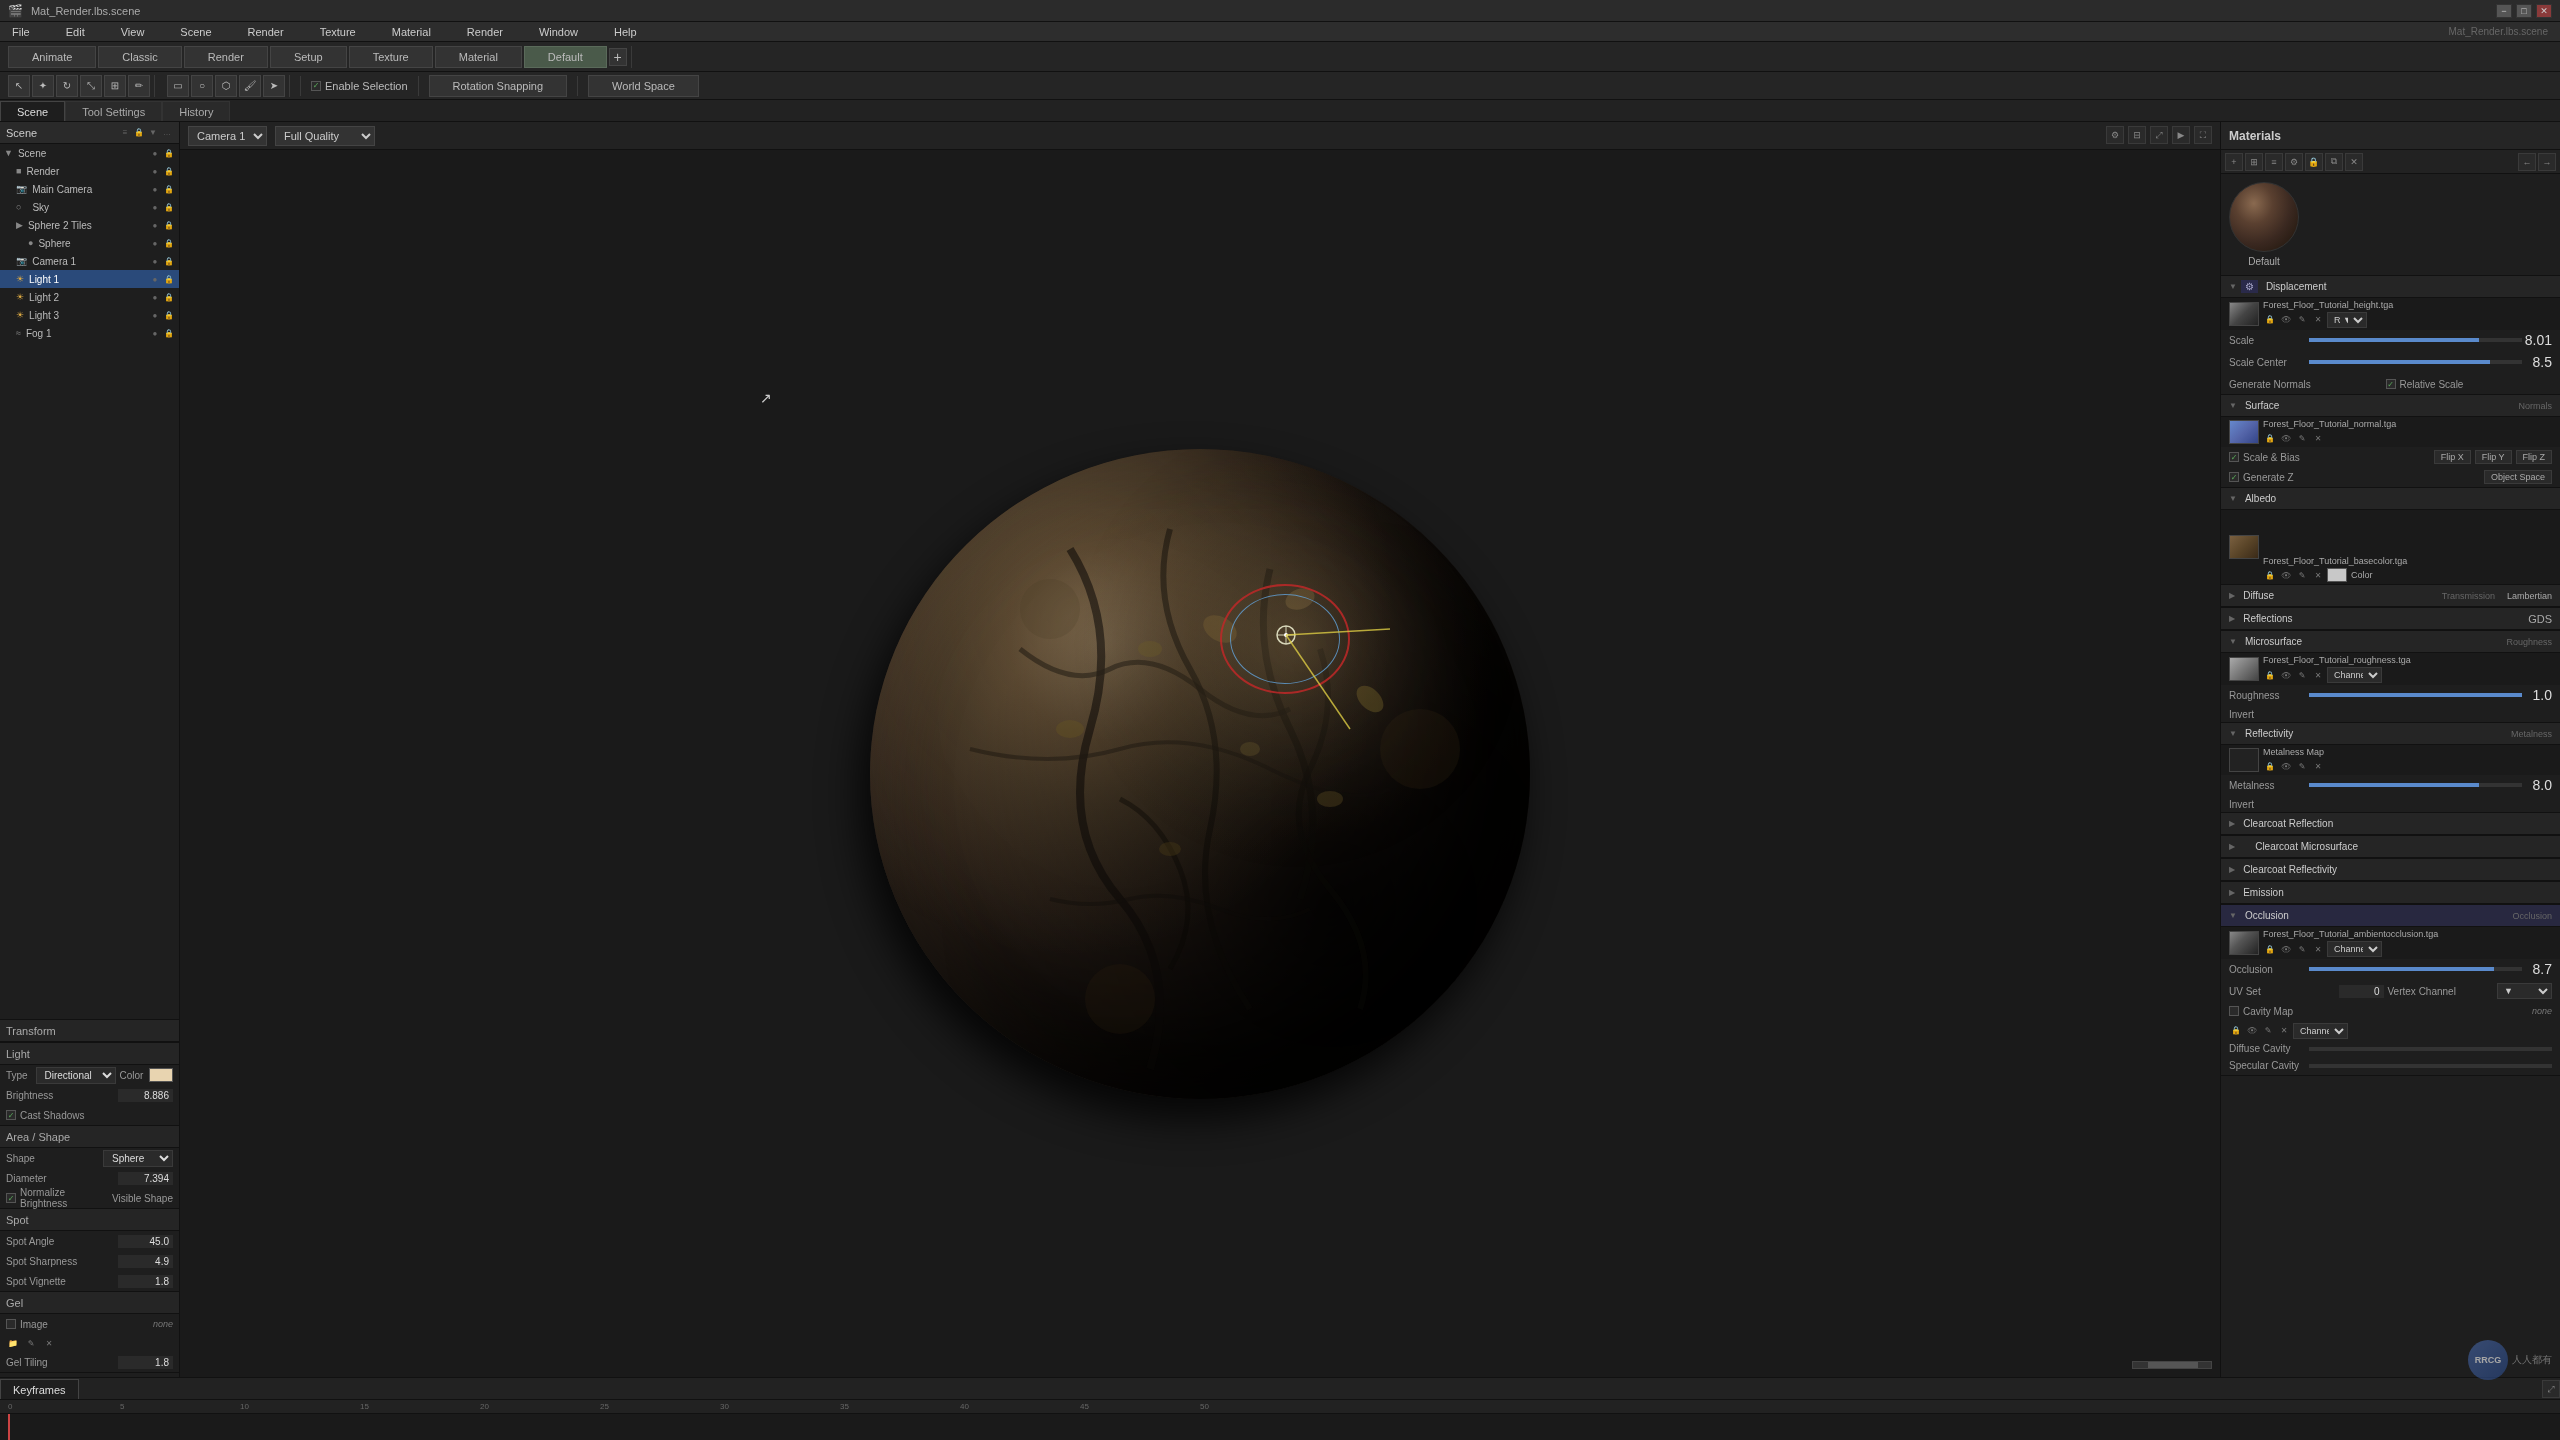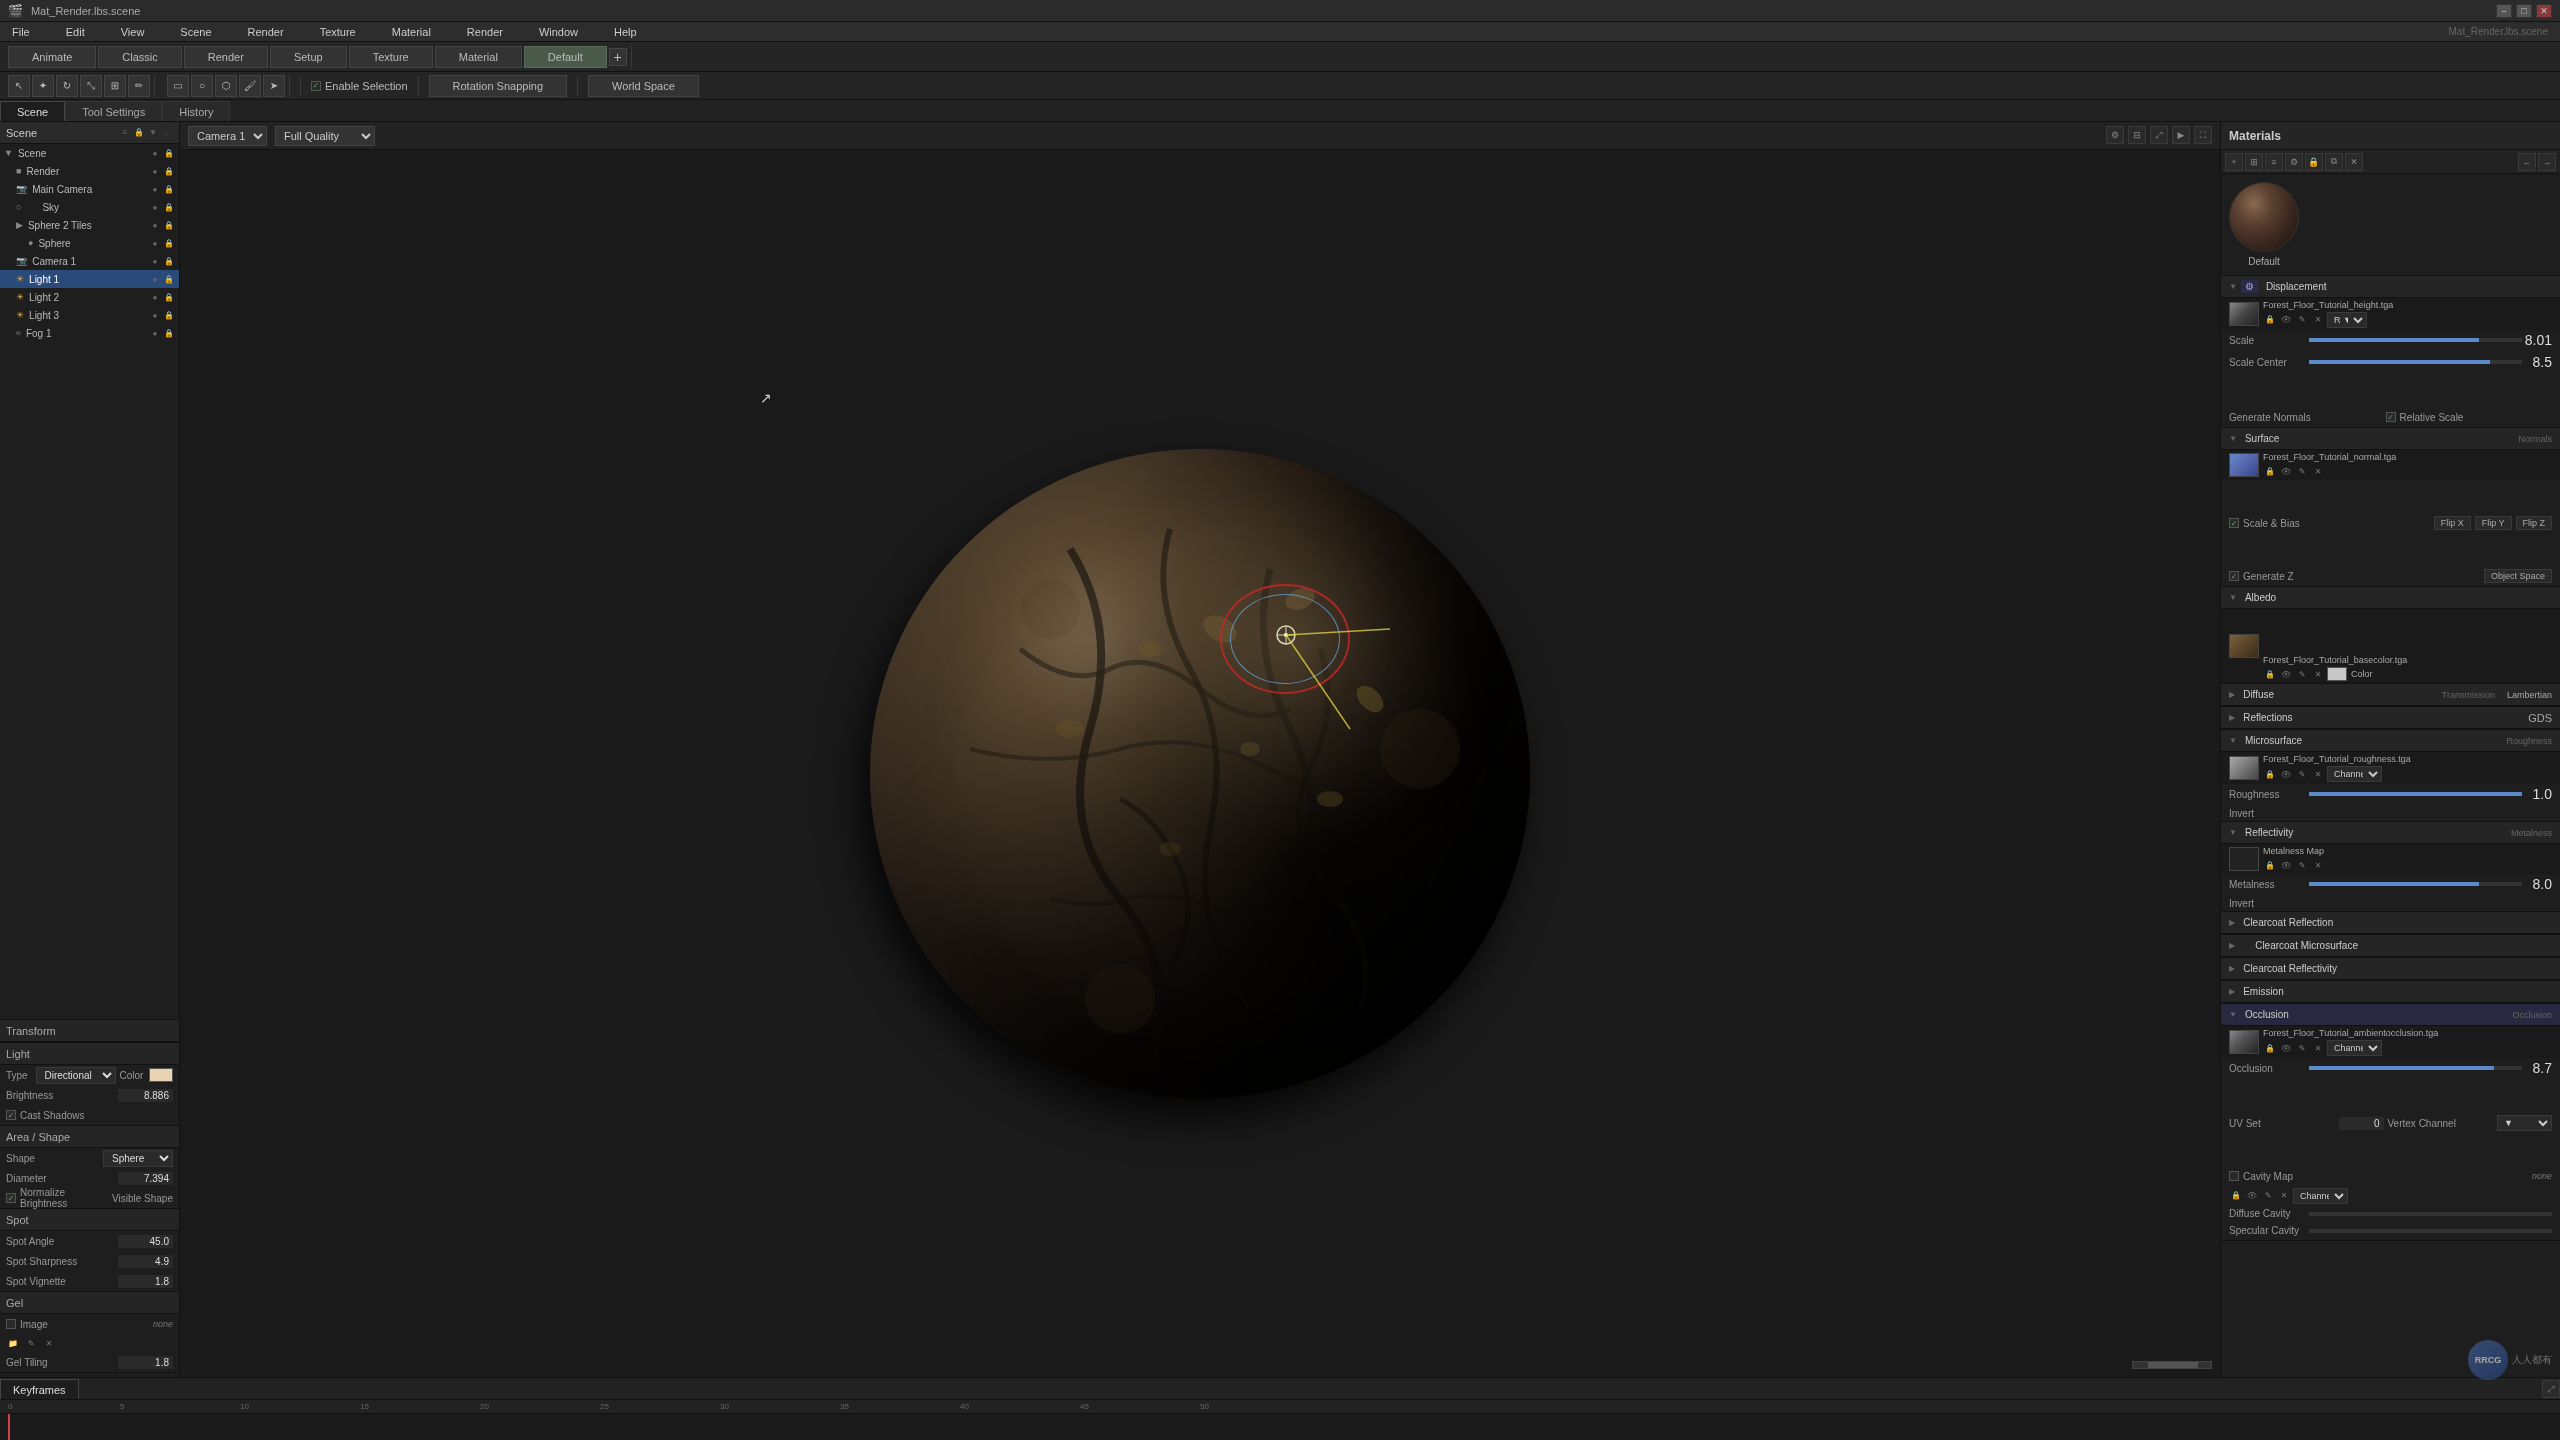--- a/index.html
+++ b/index.html
@@ -460,21 +460,20 @@
       gap: 4px;
     }
     .mat-section-header .section-arrow { color: #666; font-size: 8px; }
 
     .mat-prop-row {
       display: flex;
       align-items: center;
       min-height: 20px;
       padding: 2px 8px;
       gap: 4px;
-      margin-top: 33px;
     }
 
     .mat-prop-label {
       font-size: 10px;
       color: #999;
       flex: 1;
       min-width: 60px;
     }
 
     .mat-map-row {
@@ -788,21 +787,21 @@
         <span style="margin-left:2px;">Main Camera</span>
         <div class="tree-item-icons">
           <div class="tree-icon-btn">●</div>
           <div class="tree-icon-btn">🔒</div>
         </div>
       </div>
 
       <div class="tree-item">
         <span style="width:12px; display:inline-block;"></span>
         <span class="icon">○</span>
-        <span style="margin-left:18px;">Sky</span>
+        <span style="margin-left:8px;">Sky</span>
         <div class="tree-item-icons">
           <div class="tree-icon-btn">●</div>
           <div class="tree-icon-btn">🔒</div>
         </div>
       </div>
 
       <div class="tree-item">
         <span style="width:12px; display:inline-block;"></span>
         <span class="icon">▶</span>
         <span style="margin-left:2px;">Sphere 2 Tiles</span>

